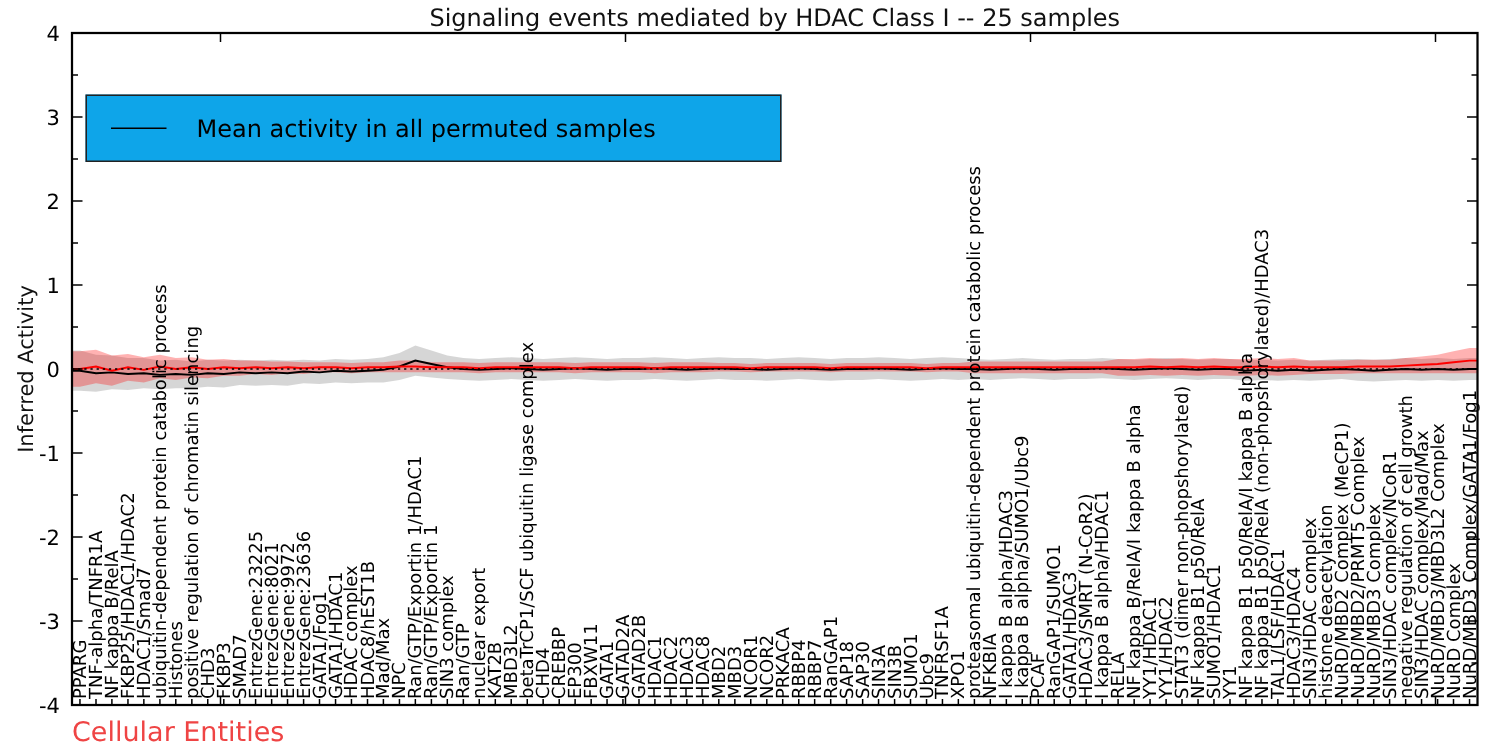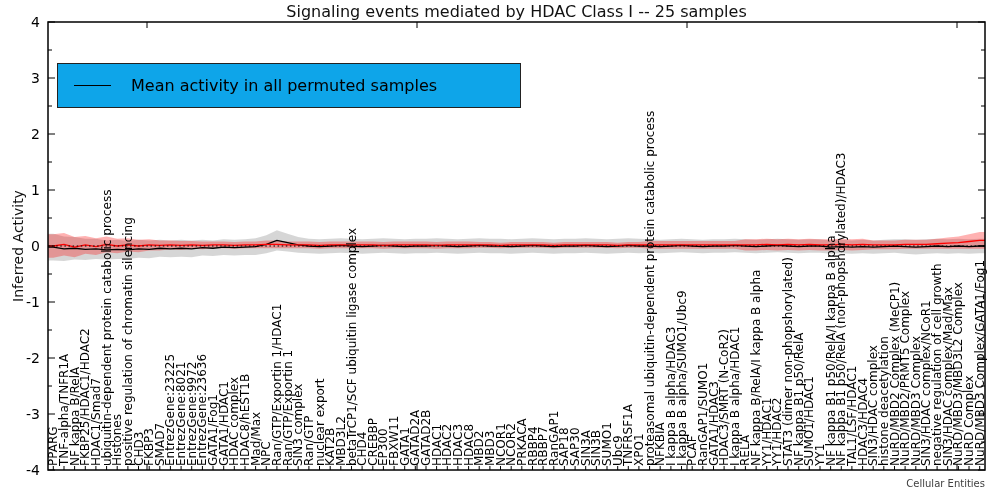--- a/index.html
+++ b/index.html
@@ -1,20 +1,20 @@
 <!DOCTYPE html>
 <html><head>
 <meta charset="utf-8">
 <style>
   html,body{margin:0;padding:0;background:#ffffff;width:1000px;height:500px;overflow:hidden;}
   body{font-family:"DejaVu Sans", sans-serif;color:#000;}
   #fig{position:relative;width:1000px;height:500px;background:#fff;}
   #plot-svg{position:absolute;left:0;top:0;}
   .title{position:absolute;left:48px;top:2px;width:937px;text-align:center;font-size:16px;color:#111;white-space:nowrap;}
-  .xlabel{position:absolute;left:48px;top:478px;width:937px;text-align:right;font-size:10px;color:#404040;}
+  .xlabel{position:absolute;left:48px;top:478px;width:937px;text-align:left;font-size:18px;color:#ef4444;}
   .ylabel{position:absolute;left:-42px;top:238px;width:120px;text-align:center;font-size:14px;color:#111;
           transform:rotate(-90deg);transform-origin:center center;white-space:nowrap;}
   .legend{position:absolute;left:57px;top:31px;width:464px;box-sizing:border-box;border:1.4px solid #222;
           background:#0ea5e9;padding:7px 12px 7px 12px;margin-top:32px;}
   .legend-row{display:flex;align-items:center;height:29px;}
   .legend-line{width:37px;height:0;border-top:1.6px solid #000;margin:0 20px 0 4px;flex:0 0 auto;}
   .legend-text{font-size:16px;white-space:nowrap;}
 </style>
 </head>
 <body>

